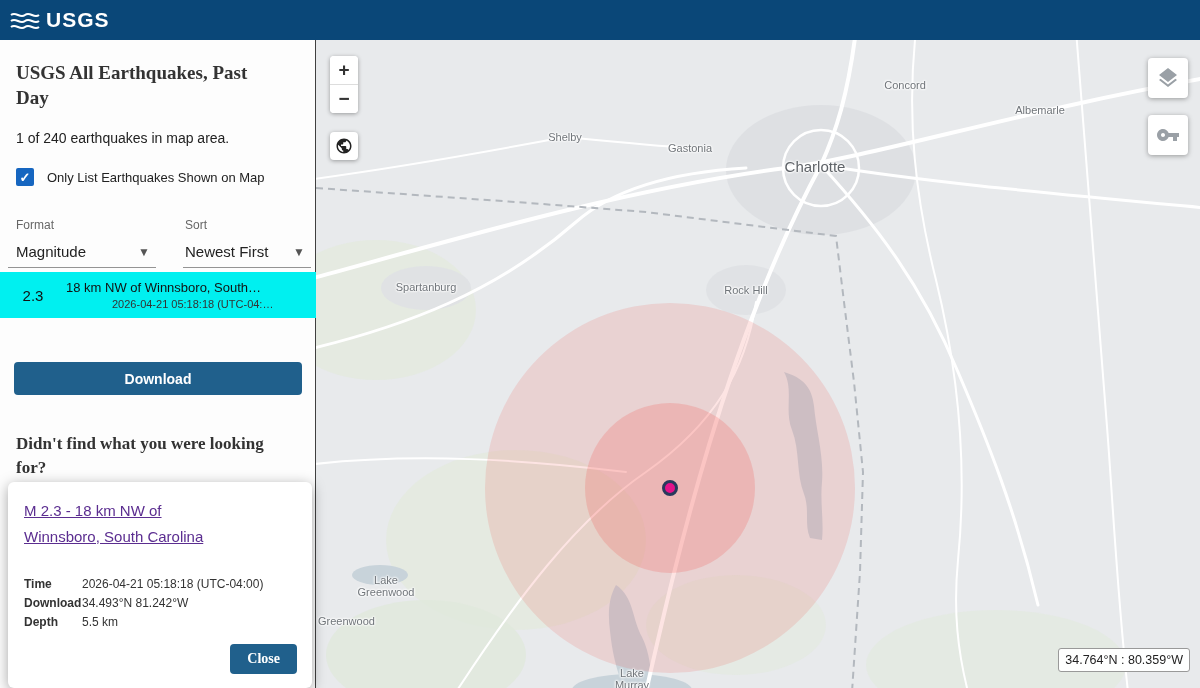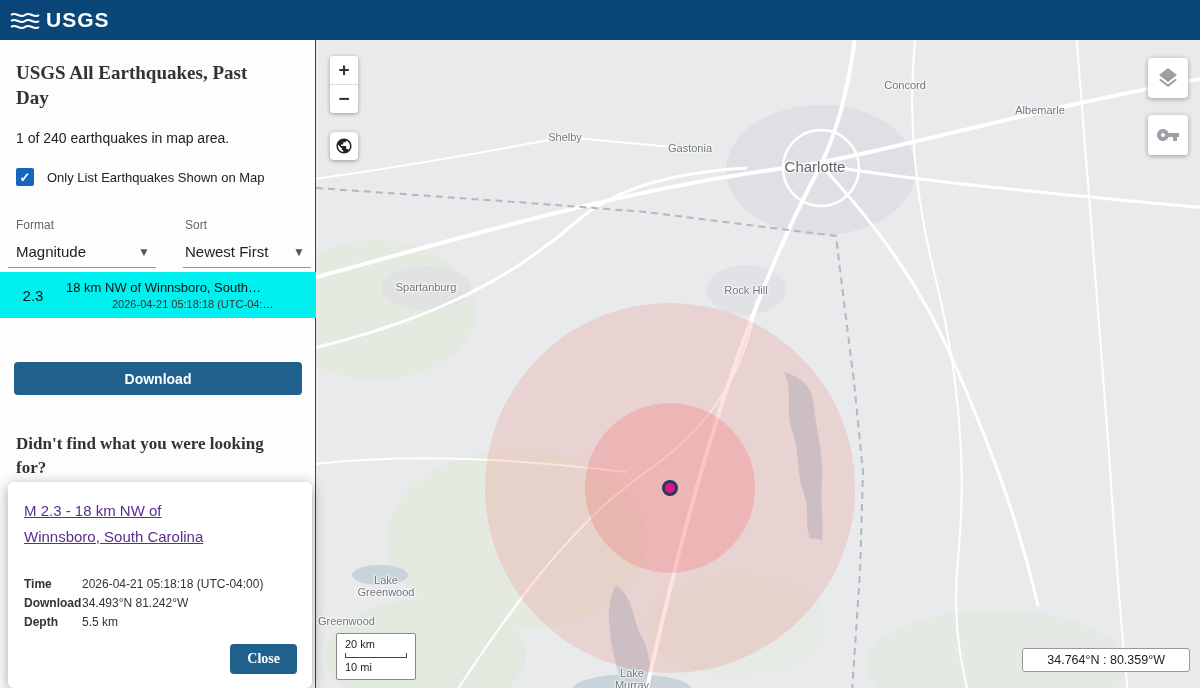--- a/index.html
+++ b/index.html
@@ -85,21 +85,21 @@
     border-radius:4px; box-shadow:0 1px 5px rgba(0,0,0,0.35); z-index:10;
     display:flex; align-items:center; justify-content:center; cursor:pointer; border:none; }
   .map-btn.layers { top:18px; } .map-btn.key { top:75px; }
 
   .scale-box { position:absolute; left:20px; bottom:8px; background:#fff;
     border:1px solid #888; border-radius:2px; padding:3px 8px 4px; z-index:10; }
   .scale-box .s-txt { font-size:11px; color:#222; line-height:1.35; }
   .scale-rule { width:62px; height:5px; border-bottom:1.5px solid #444;
     border-left:1.5px solid #444; border-right:1.5px solid #444; margin:1px 0 2px; }
   .coords-box { position:absolute; right:10px; bottom:16px; background:rgba(255,255,255,0.96);
-    border:1px solid #999; border-radius:3px; padding:4px 24px; font-size:12.5px; color:#222; z-index:10; }
+    border:1px solid #999; border-radius:3px; padding:4px 6px; font-size:12.5px; color:#222; z-index:10; }
 </style>
 </head>
 <body>
 
 <div class="header">
   <div class="logo">
     <svg width="30" height="22" viewBox="0 0 30 22">
       <path d="M1,6 C6,2 10,10 15,6 C20,2 24,10 29,6" stroke="#fff" stroke-width="2" fill="none"></path>
       <path d="M1,12 C6,8 10,16 15,12 C20,8 24,16 29,12" stroke="#fff" stroke-width="2" fill="none"></path>
       <path d="M1,18 C6,14 10,22 15,18 C20,14 24,22 29,18" stroke="#fff" stroke-width="2" fill="none"></path>
@@ -236,20 +236,15 @@
     <svg width="24" height="24" viewBox="0 0 24 24">
       <path fill="#9aa0a6" d="M11.99 18.54l-7.37-5.73L3 14.07l9 7 9-7-1.63-1.27-7.38 5.74zM12 16l7.36-5.73L21 9l-9-7-9 7 1.63 1.27L12 16z"></path>
     </svg>
   </button>
   <button class="map-btn key">
     <svg width="24" height="24" viewBox="0 0 24 24">
       <path fill="#9aa0a6" d="M12.65 10C11.83 7.67 9.61 6 7 6c-3.31 0-6 2.69-6 6s2.69 6 6 6c2.61 0 4.83-1.67 5.65-4H17v4h4v-4h2v-4H12.65zM7 14c-1.1 0-2-.9-2-2s.9-2 2-2 2 .9 2 2-.9 2-2 2z"></path>
     </svg>
   </button>
 
-  <div class="scale-box">
-    <div class="s-txt">20 km</div>
-    <div class="scale-rule"></div>
-    <div class="s-txt">10 mi</div>
-  </div>
 
   <div class="coords-box">34.764°N : 80.359°W</div>
 </div>
 
 </body></html>

